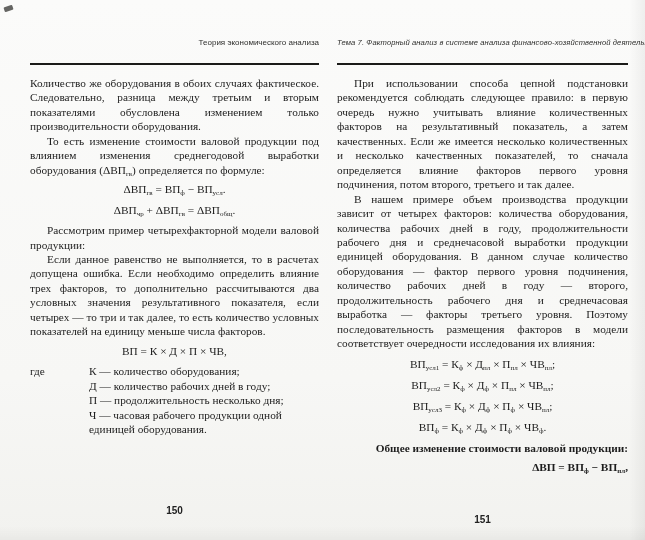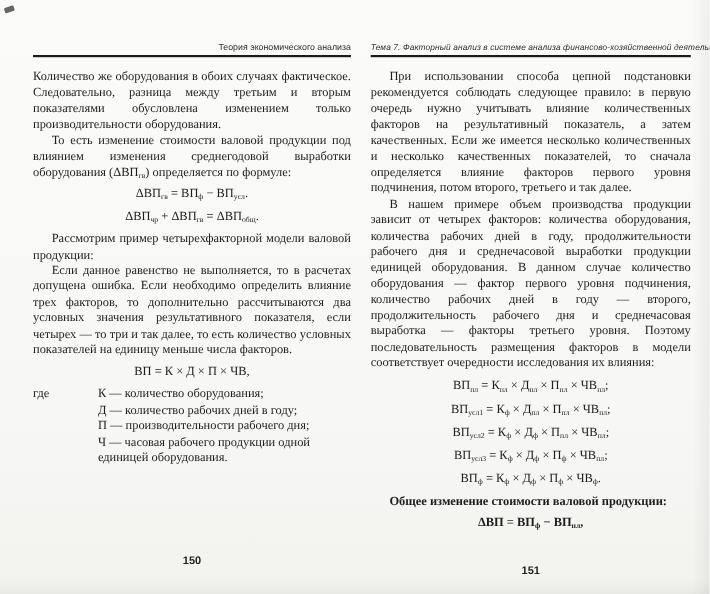--- a/index.html
+++ b/index.html
@@ -19,35 +19,35 @@
     background:#4a4a48;transform:rotate(-18deg);border-radius:1px;opacity:.85;}
 
   .page{position:absolute;top:0;height:540px;}
   .page-left{left:30px;width:289px;}
   .page-right{left:337px;width:291px;}
 
   .running-head{
     margin-top:38px;
     font-family:"Liberation Sans","DejaVu Sans",sans-serif;
     font-size:8px;color:#2e2e2c;
-    padding-bottom:3px;border-bottom:2px solid #1b1b19;
+    padding-bottom:16px;border-bottom:2px solid #1b1b19;
     white-space:nowrap;
   }
   .running-head.right-align{text-align:right;}
   .running-head.italic{font-style:italic;text-align:center;font-size:7.6px;letter-spacing:.1px;}
 
   .body-text{margin-top:11px;font-size:11.3px;line-height:14.45px;text-align:justify;
     hyphens:auto;-webkit-hyphens:auto;}
   p{margin:0;}
   .indent{text-indent:17px;}
 
   .formula{text-align:center;font-size:11.3px;margin:5px 0 6px 0;}
   .formula-row{text-align:center;font-size:11.3px;margin:6.5px 0;}
   sub{font-size:7px;line-height:0;vertical-align:-2px;letter-spacing:0;}
-  .bold{font-weight:bold;}
+  .bold{font-weight:bold;text-align:right;}
 
   .where{display:flex;margin-top:4px;}
   .where-label{width:31px;flex:none;}
   .where-items{flex:1;}
   .where-items div{text-align:left;margin-left:28px;}
 
   .pagenum{
     position:absolute;left:0;right:0;text-align:center;
     font-family:"Liberation Sans","DejaVu Sans",sans-serif;
     font-size:10px;font-weight:bold;color:#222;
@@ -71,37 +71,36 @@
       <div class="formula">ΔВП<sub>чр</sub> + ΔВП<sub>гв</sub> = ΔВП<sub>общ</sub>.</div>
       <p class="indent">Рассмотрим пример четырехфакторной модели валовой продукции:</p>
       <p class="indent">Если данное равенство не выполняется, то в расчетах допущена ошибка. Если необходимо определить влияние трех факторов, то дополнительно рассчитываются два условных значения результативного показателя, если четырех — то три и так далее, то есть количество условных показателей на единицу меньше числа факторов.</p>
       <div class="formula">ВП = К × Д × П × ЧВ,</div>
 
       <div class="where">
         <div class="where-label">где</div>
         <div class="where-items">
           <div>К — количество оборудования;</div>
           <div>Д — количество рабочих дней в году;</div>
-          <div>П — производительности рабочего дня;</div>
+          <div>П — продолжительность несколько дня;</div>
           <div>Ч — часовая рабочего продукции одной единицей оборудования.</div>
         </div>
       </div>
     </div>
 
     <div class="pagenum">150</div>
   </div>
 
   <div class="page page-right">
     <div class="running-head italic">Тема 7. Факторный анализ в системе анализа финансово-хозяйственной деятельности</div>
 
     <div class="body-text">
       <p class="indent">При использовании способа цепной подстановки рекомендуется соблюдать следующее правило: в первую очередь нужно учитывать влияние количественных факторов на результативный показатель, а затем качественных. Если же имеется несколько количественных и несколько качественных показателей, то сначала определяется влияние факторов первого уровня подчинения, потом второго, третьего и так далее.</p>
       <p class="indent">В нашем примере объем производства продукции зависит от четырех факторов: количества оборудования, количества рабочих дней в году, продолжительности рабочего дня и среднечасовой выработки продукции единицей оборудования. В данном случае количество оборудования — фактор первого уровня подчинения, количество рабочих дней в году — второго, продолжительность рабочего дня и среднечасовая выработка — факторы третьего уровня. Поэтому последовательность размещения факторов в модели соответствует очередности исследования их влияния:</p>
 
-      <div class="formula-row">ВП<sub>пл</sub> = К<sub>пл</sub> × Д<sub>пл</sub> × П<sub>пл</sub> × ЧВ<sub>пл</sub>;</div>
       <div class="formula-row">ВП<sub>усл1</sub> = К<sub>ф</sub> × Д<sub>пл</sub> × П<sub>пл</sub> × ЧВ<sub>пл</sub>;</div>
       <div class="formula-row">ВП<sub>усл2</sub> = К<sub>ф</sub> × Д<sub>ф</sub> × П<sub>пл</sub> × ЧВ<sub>пл</sub>;</div>
       <div class="formula-row">ВП<sub>усл3</sub> = К<sub>ф</sub> × Д<sub>ф</sub> × П<sub>ф</sub> × ЧВ<sub>пл</sub>;</div>
       <div class="formula-row">ВП<sub>ф</sub> = К<sub>ф</sub> × Д<sub>ф</sub> × П<sub>ф</sub> × ЧВ<sub>ф</sub>.</div>
 
       <p class="indent bold">Общее изменение стоимости валовой продукции:</p>
       <div class="formula bold">ΔВП = ВП<sub>ф</sub> − ВП<sub>пл</sub>,</div>
     </div>
 
     <div class="pagenum">151</div>

